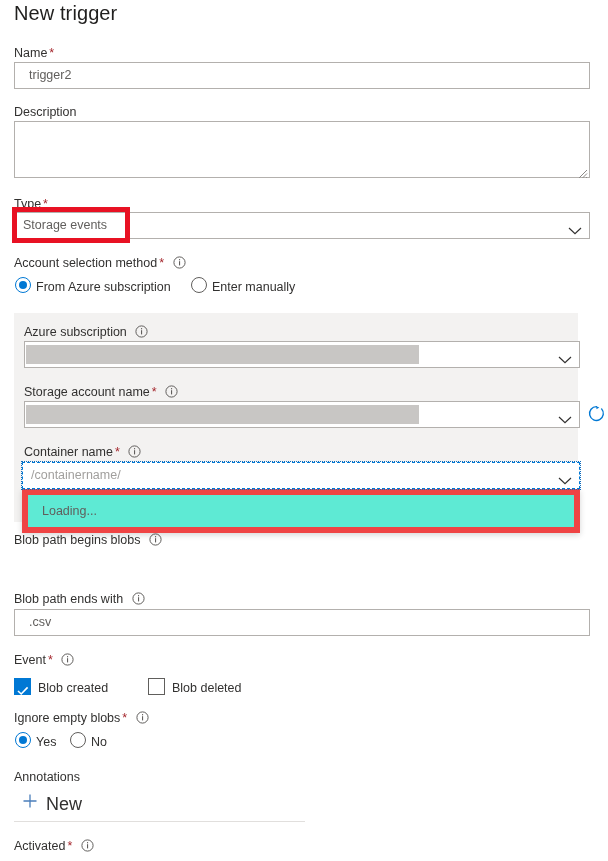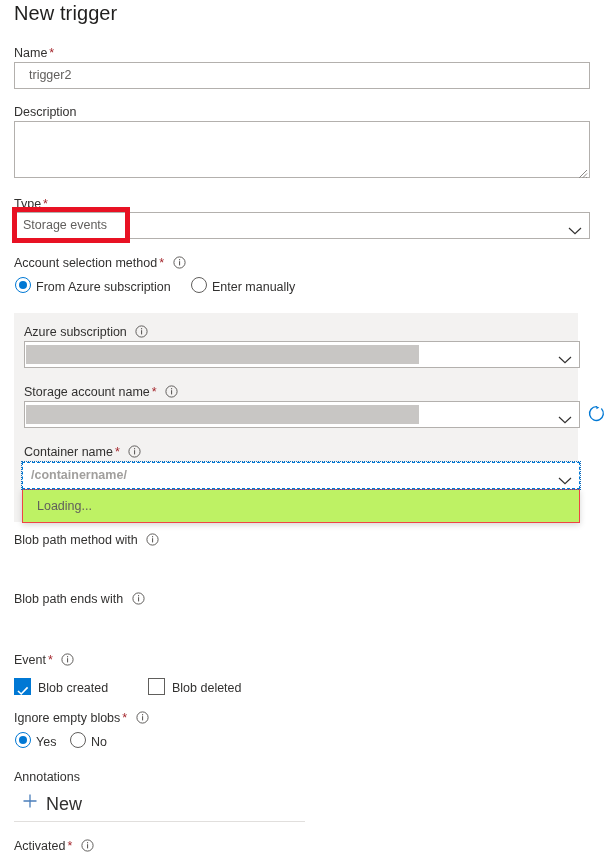--- a/index.html
+++ b/index.html
@@ -68,38 +68,37 @@
   }
   .combo .chev {
     position: absolute; right: 7px; top: 50%;
     transform: translateY(-50%);
     width: 14px; height: 9px;
   }
   .combo.focused {
     border: 1px dashed #0078d4;
     border-style: dashed;
     outline: 1px dotted #0f6cbd;
-    font-weight: bold;
   }
   .combo .val.placeholder { color: #a19f9d; }
 
   .redact {
     position: absolute; left: 1px; top: 3px;
     height: 19px; background: #c8c6c4;
   }
 
   .panel-grey {
     position: absolute;
     background: #f3f2f1;
   }
 
   .dropdown-list {
     position: absolute;
-    background: #bef264;
-    border: 1px solid #ef4444;
+    background: #5eead4;
+    border: 6px solid #ef4444;
     box-shadow: 0 2px 6px rgba(0,0,0,.16);
     z-index: 40;
   }
   .dropdown-list .opt {
     font-size: 12.5px; color: #605e5c;
     padding: 8px 10px 8px 14px;
     line-height: 16px;
   }
 
   .radio-row, .check-row { position: absolute; }
@@ -269,40 +268,41 @@
       <svg width="14" height="9" viewBox="0 0 14 9">
           <path d="M1,1.5 L7,7.2 L13,1.5" stroke="#323130" stroke-width="1.2" fill="none"></path>
         </svg>
     </span>
   </div>
   <div class="dropdown-list" style="left:22px;top:489px;width:558px;">
     <div class="opt">Loading...</div>
   </div>
 
   <div class="field-label" style="position:absolute;left:14px;top:532px;">
-    <span>Blob path method with</span>
+    <span>Blob path begins blobs</span>
     <span class="info-icon">
       <svg width="13" height="13" viewBox="0 0 13 13">
         <circle cx="6.5" cy="6.5" r="5.6" stroke="#605e5c" stroke-width="1" fill="none"></circle>
         <rect x="6" y="5.2" width="1.1" height="4.2" fill="#605e5c"></rect>
         <rect x="6" y="3.1" width="1.1" height="1.2" fill="#605e5c"></rect>
       </svg>
     </span>
   </div>
 
   <div class="field-label" style="position:absolute;left:14px;top:591px;">
     <span>Blob path ends with</span>
     <span class="info-icon">
       <svg width="13" height="13" viewBox="0 0 13 13">
         <circle cx="6.5" cy="6.5" r="5.6" stroke="#605e5c" stroke-width="1" fill="none"></circle>
         <rect x="6" y="5.2" width="1.1" height="4.2" fill="#605e5c"></rect>
         <rect x="6" y="3.1" width="1.1" height="1.2" fill="#605e5c"></rect>
       </svg>
     </span>
   </div>
+  <div class="txtbox" style="left:14px;top:609px;width:576px;">.csv</div>
 
   <div class="field-label" style="position:absolute;left:14px;top:652px;">
     <span>Event</span><span class="req">*</span>
     <span class="info-icon">
       <svg width="13" height="13" viewBox="0 0 13 13">
         <circle cx="6.5" cy="6.5" r="5.6" stroke="#605e5c" stroke-width="1" fill="none"></circle>
         <rect x="6" y="5.2" width="1.1" height="4.2" fill="#605e5c"></rect>
         <rect x="6" y="3.1" width="1.1" height="1.2" fill="#605e5c"></rect>
       </svg>
     </span>

